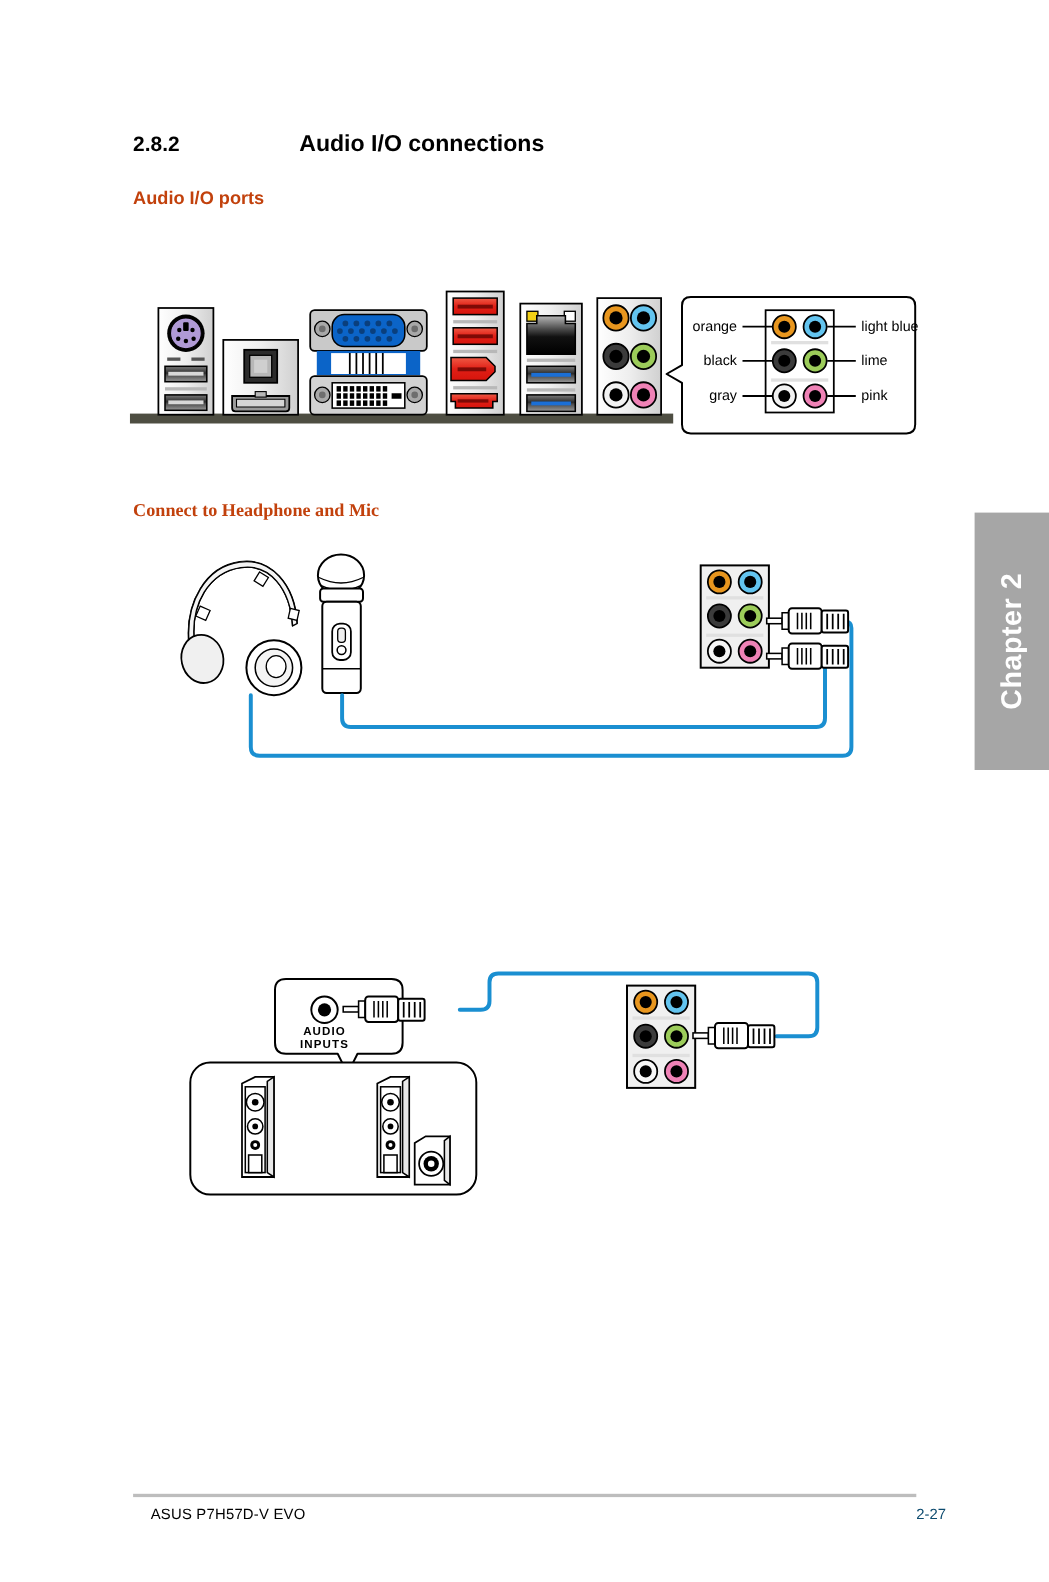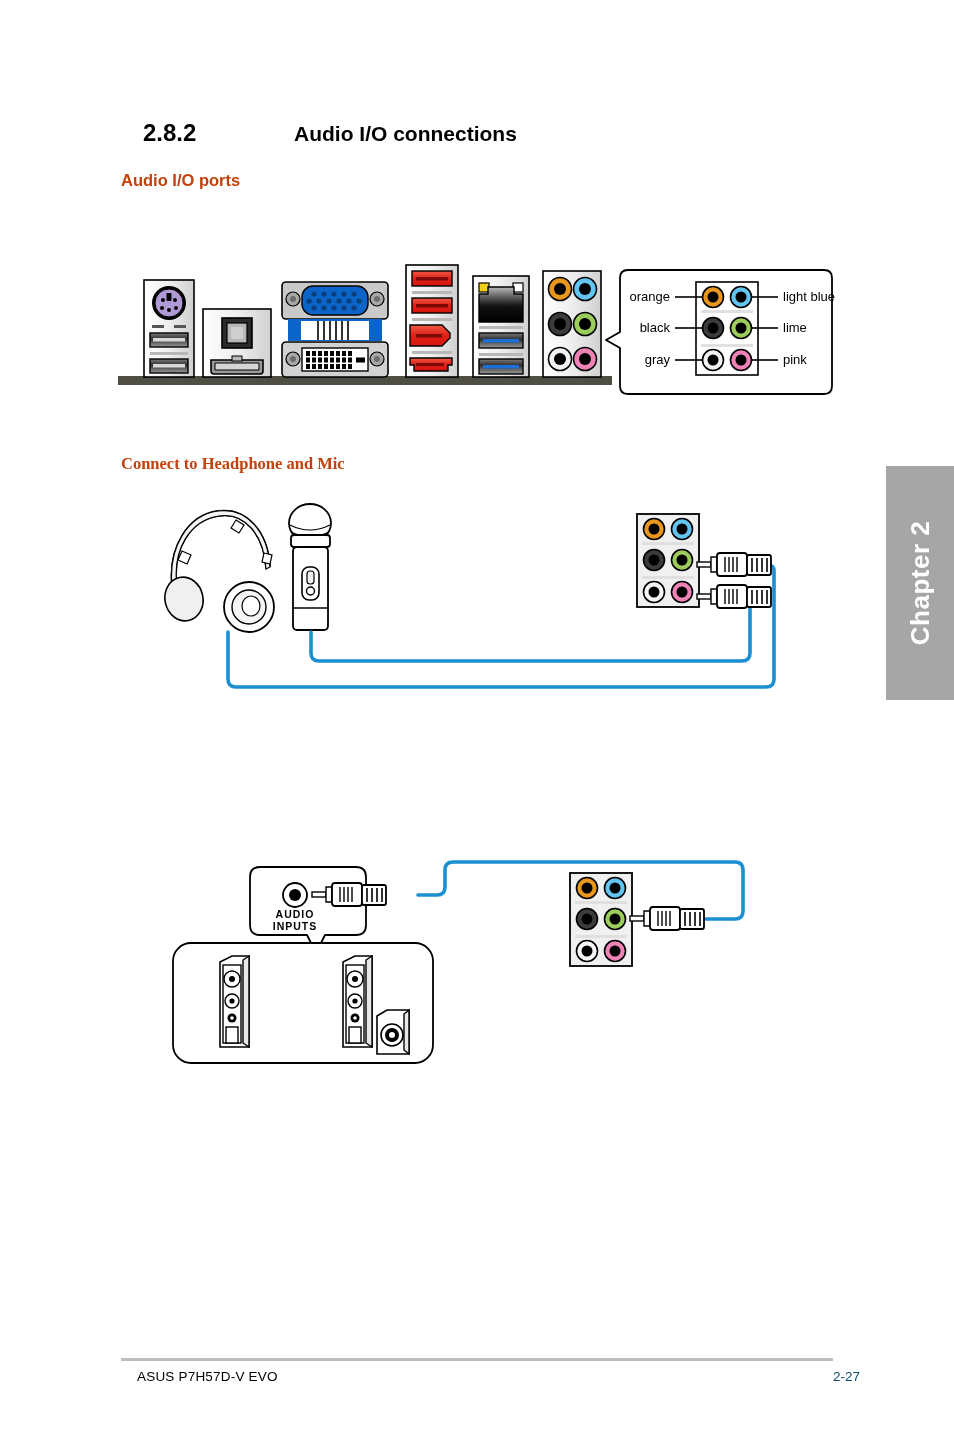--- a/index.html
+++ b/index.html
@@ -21,26 +21,25 @@
 
   
   .sec-num-row {
     position: absolute;
     left: 121px;
     top: 119px;
     display: flex;
     align-items: baseline;
   }
   .sec-num {
-    font-size: 24px;
+    font-size: 19px;
     font-weight: bold;
     color: #000;
     width: 104px;
     letter-spacing: 0px;
-    margin-left: 22px;
   }
   .sec-title {
     font-size: 21px;
     font-weight: bold;
     color: #000;
     margin-left: 47px;
   }
   .sub-head {
     position: absolute;
     font-size: 16.5px;
@@ -49,21 +48,21 @@
     left: 121px;
   }
   #audio-io-ports-heading { top: 171px; }
   #headphone-heading { top: 454px; font-family: Liberation Serif, serif; }
   #speakers-heading { top: 785px; }
 
   
   .figure { position: absolute; }
   #rear-io-figure { left: 118px; top: 252px; }
   #headphone-figure { left: 150px; top: 495px; }
-  #speaker-figure { left: 165px; top: 855px; }
+  #speaker-figure { left: 165px; top: 878px; }
 
   
   #chapter-tab {
     position: absolute;
     left: 886px;
     top: 466px;
     width: 68px;
     height: 234px;
     background: #a6a6a6;
   }

